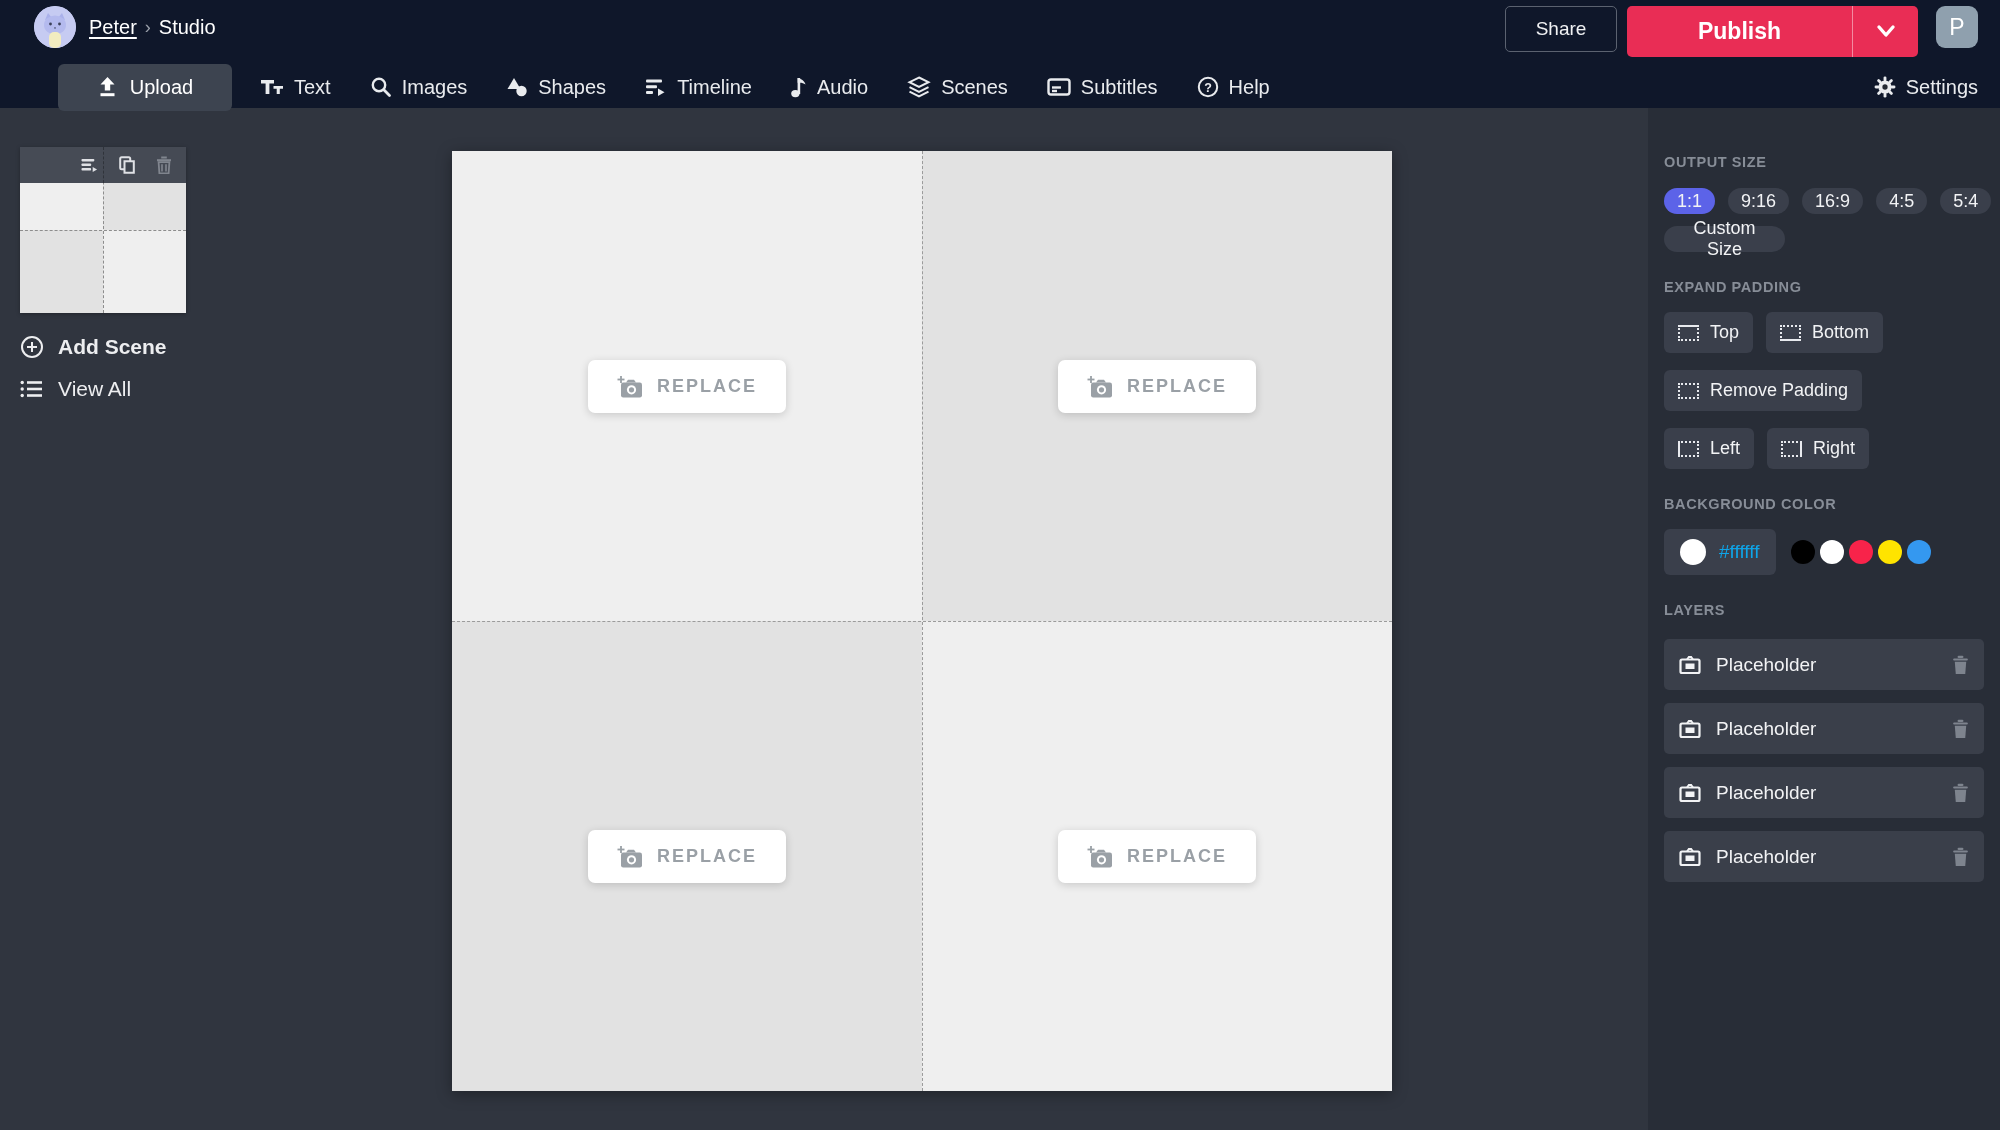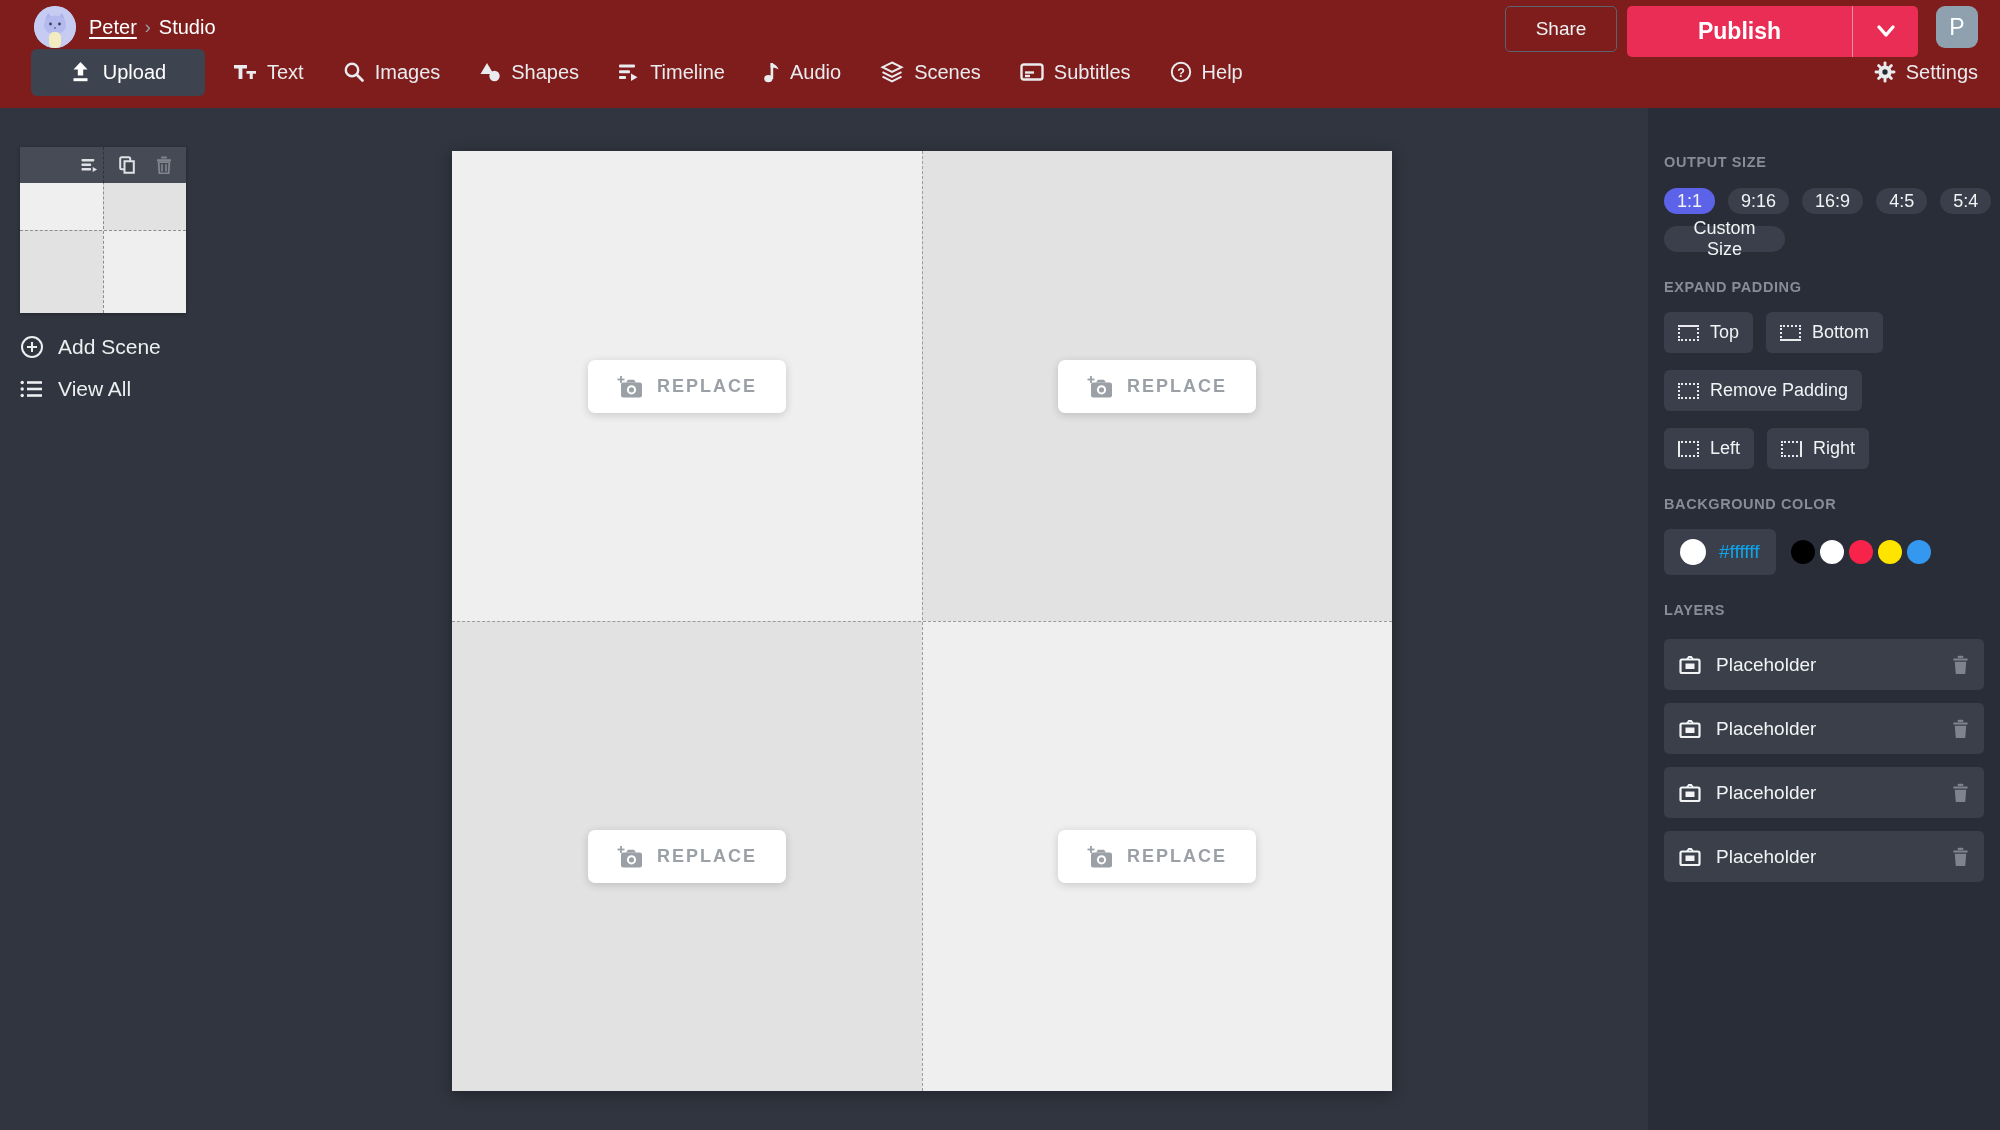--- a/index.html
+++ b/index.html
@@ -9,21 +9,21 @@
     background:#30353f;
     color:#eceef0;
     position:relative;
     overflow:hidden;
   }
   svg { display:block; }
 
   
   .header {
     position:absolute; top:0; left:0; width:2000px; height:108px;
-    background:#7f1d1d; z-index:5;
+    background:#0f172a; z-index:5;
   }
   .avatar {
     position:absolute; left:34px; top:6px; width:42px; height:42px;
     border-radius:50%; background:#c6cbf2; overflow:hidden; cursor:pointer;
   }
   .breadcrumb {
     position:absolute; left:89px; top:16px; font-size:20px; display:flex; gap:8px; align-items:center;
   }
   .breadcrumb .user { text-decoration:underline; text-underline-offset:3px; cursor:pointer; color:#fff; }
   .breadcrumb .sep { color:#9aa0aa; font-size:18px; }
@@ -48,22 +48,22 @@
     border-left:1px solid rgba(255,255,255,0.45); color:#fff;
   }
   .profile-chip {
     position:absolute; right:22px; top:6px; width:42px; height:42px;
     border-radius:9px; background:#8fa0ae; color:#fff; font-size:23px;
     display:flex; align-items:center; justify-content:center; cursor:pointer;
   }
 
   
   .toolbar {
-    position:absolute; left:0; top:44px; width:2000px; height:56px;
-    display:flex; align-items:center;
+    position:absolute; left:0; top:59px; width:2000px; height:56px;
+    display:flex; align-items:center;padding-left:27px;
   }
   .upload-btn {
     margin-left:31px; width:174px; height:47px; background:#3d4450; border-radius:6px;
     display:flex; align-items:center; justify-content:center; gap:12px;
     font-size:20px; color:#fff; cursor:pointer;
   }
   .tool-items { display:flex; align-items:center; margin-left:28px; gap:39px; }
   .tool-item {
     display:flex; align-items:center; gap:10px; font-size:20px; color:#e9ebee; cursor:pointer;
   }
@@ -329,21 +329,21 @@
         <rect x="1" y="3.2" width="14" height="2"></rect>
         <rect x="5.2" y="0.5" width="5.6" height="2"></rect>
         <path d="M2.6 6.2 H13.4 L12.6 17.5 H3.4 Z" fill="none" stroke="currentColor" stroke-width="1.8"></path>
         <line x1="6" y1="8.2" x2="6" y2="15.4" stroke="currentColor" stroke-width="1.6"></line>
         <line x1="10" y1="8.2" x2="10" y2="15.4" stroke="currentColor" stroke-width="1.6"></line>
       </svg>
     </span>
   </div>
 </div>
 
-<div class="scene-action" style="top:335px;">
+<div class="scene-action" style="top:335px;font-weight:bold;">
   <svg class="sa-icon" width="24" height="24" viewBox="0 0 24 24">
     <circle cx="12" cy="12" r="10" fill="none" stroke="currentColor" stroke-width="2"></circle>
     <line x1="7" y1="12" x2="17" y2="12" stroke="currentColor" stroke-width="2"></line>
     <line x1="12" y1="7" x2="12" y2="17" stroke="currentColor" stroke-width="2"></line>
   </svg>
   <span>Add Scene</span>
 </div>
 
 <div class="scene-action" style="top:377px;">
   <svg class="sa-icon" width="24" height="22" viewBox="0 0 24 22">

